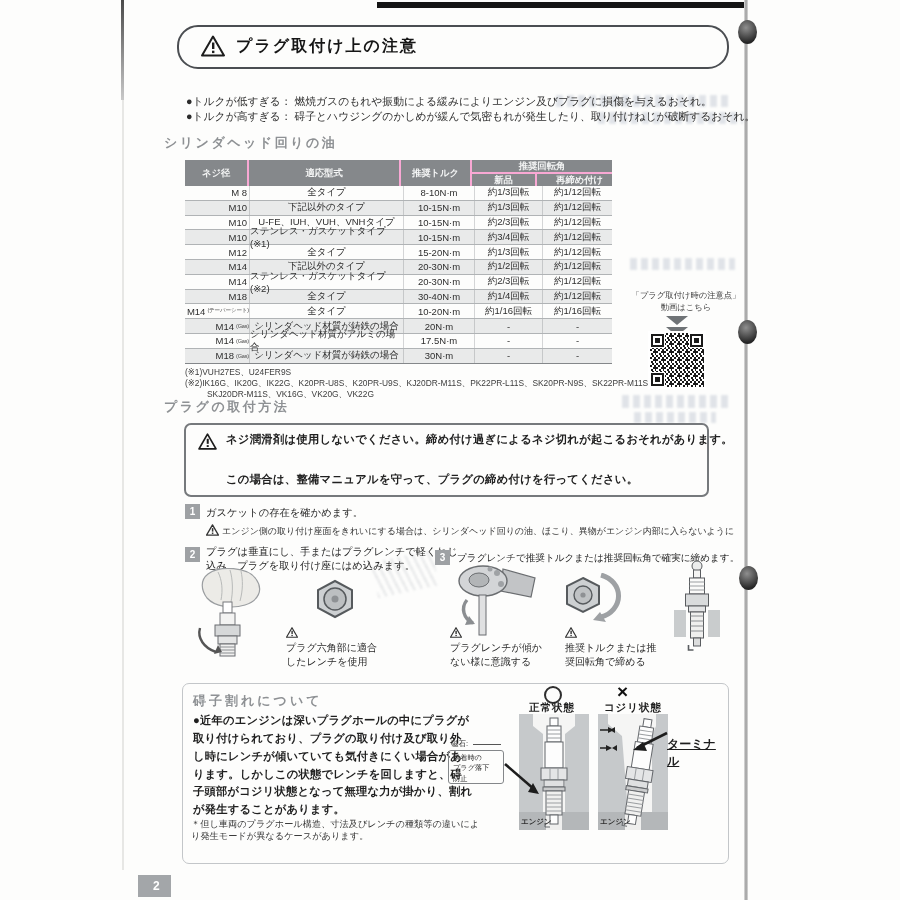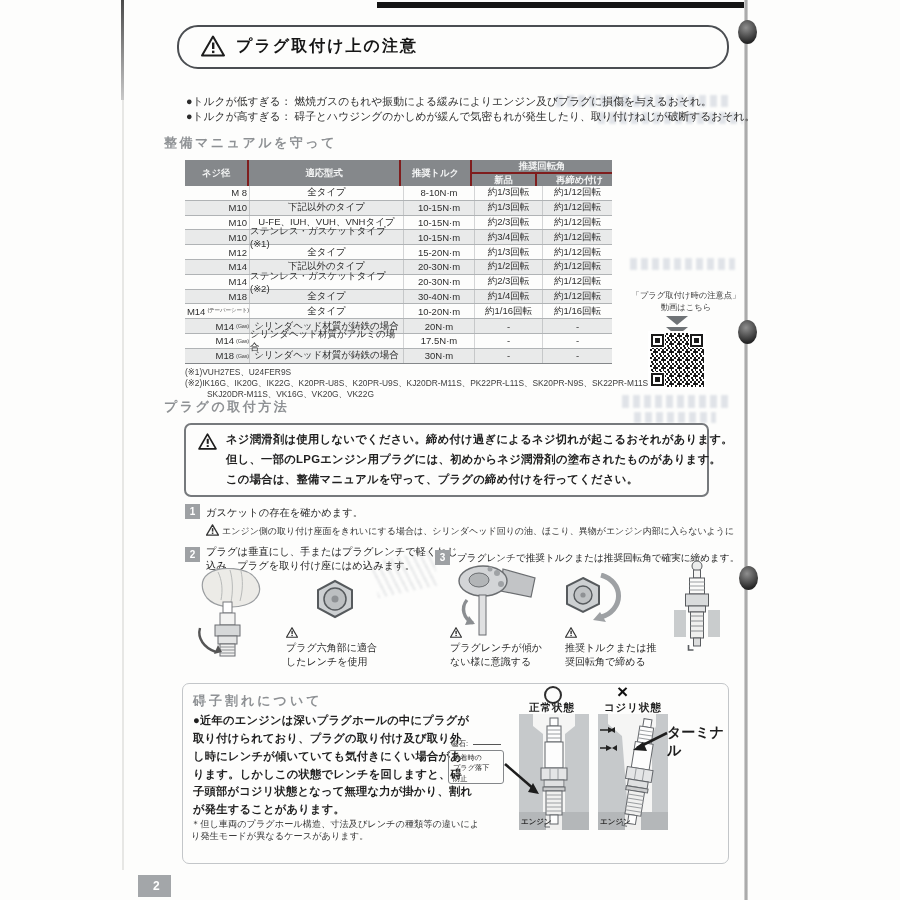--- a/index.html
+++ b/index.html
@@ -18,21 +18,21 @@
   
   .tri{display:inline-block;vertical-align:middle;}
   
   .title-box{left:177px;top:25px;width:548px;height:40px;border:2px solid #4b4e52;border-radius:21px;background:#fdfdfc;}
   .title-text{position:absolute;left:57px;top:9px;font-size:16px;font-weight:bold;letter-spacing:2px;color:#161616;}
   .lead{font-size:12px;font-weight:600;color:#1e1e1e;}
   .bullet{font-size:10.8px;color:#2c2c2c;}
   .sec-head{font-size:13px;font-weight:bold;color:#8e9194;letter-spacing:2.5px;}
   
   .ttable{left:185px;top:160px;width:427px;}
-  .thead{display:flex;height:26px;background:#7f1d1d;font-size:9.3px;font-weight:bold;color:#f4f5f5;}
+  .thead{display:flex;height:26px;background:#f9a8d4;font-size:9.3px;font-weight:bold;color:#f4f5f5;}
   .hcell{background:#85888b;display:flex;align-items:center;justify-content:center;margin-left:2px;}
   .hcell:first-child{margin-left:0;}
   .hgroup{margin-left:2px;display:flex;flex-direction:column;}
   .hgroup .top{background:#85888b;height:12px;display:flex;align-items:center;justify-content:center;}
   .hgroup .bot{display:flex;height:12px;margin-top:2px;}
   .hgroup .bot div{background:#85888b;display:flex;align-items:center;justify-content:center;}
   .trow{display:flex;height:14.8px;border-bottom:1px solid #b0b3b5;font-size:9.5px;color:#2e2e2e;align-items:center;box-sizing:border-box;}
   .trow.alt{background:#e9eaea;}
   .trow:last-child{border-bottom:1.5px solid #84878a;}
   .cell{display:flex;align-items:center;justify-content:center;height:100%;box-sizing:border-box;border-left:1px solid rgba(120,124,127,.3);}
@@ -55,21 +55,21 @@
   .cap{display:flex;gap:3px;font-size:10px;color:#2a2a2a;line-height:1.4;flex-direction:column;}
   
   .bottom-box{left:182px;top:683px;width:545px;height:179px;border:1.5px solid #c3c6c9;border-radius:7px;background:#fdfdfc;}
   .bb-head{position:absolute;left:10px;top:8px;font-size:13px;font-weight:bold;color:#8e9194;letter-spacing:3px;}
   .bb-para{position:absolute;left:10px;top:28px;width:280px;font-size:11.3px;font-weight:600;color:#1f1f1f;line-height:1.58;letter-spacing:.2px;}
   .bb-foot{position:absolute;left:8px;top:134px;width:290px;font-size:9.2px;color:#333;line-height:1.35;}
   .ok-mark{position:absolute;left:361px;top:2px;width:14px;height:14px;border:2px solid #2e2e2e;border-radius:50%;}
   .ng-mark{position:absolute;left:434px;top:-3px;font-size:19px;font-weight:bold;color:#111;}
   .state-label{position:absolute;font-size:10.5px;font-weight:bold;color:#1c1c1c;letter-spacing:1px;text-align:center;}
   .engine-label{position:absolute;font-size:7.5px;font-weight:bold;color:#2f2f2f;}
-  .terminal-label{position:absolute;left:484px;top:40px;font-size:14px;font-weight:bold;color:#1d1d1d;}
+  .terminal-label{position:absolute;left:484px;top:52px;font-size:12px;font-weight:bold;color:#1d1d1d;text-decoration:underline;}
   .magnet-label{position:absolute;left:268px;top:55px;font-size:7.5px;color:#2b2b2b;}
   .magnet-line{position:absolute;left:290px;top:60px;width:28px;height:1px;background:#555;}
   .magnet-box{position:absolute;left:265px;top:66px;width:56px;height:34px;border:1px solid #84878a;border-radius:3px;
               font-size:7.2px;color:#2b2b2b;line-height:1.45;padding:2px 0 0 4px;white-space:pre-line;box-sizing:border-box;}
   .pagenum{left:138px;top:875px;width:33px;height:22px;background:#a3a6a9;color:#fff;font-size:12px;font-weight:bold;
            display:flex;align-items:center;padding-left:15px;box-sizing:border-box;}
 </style>
 </head>
 <body>
 
@@ -96,21 +96,21 @@
       <path d="M12 1.5 L23 20.5 H1 Z" fill="#fdfdfc" stroke="#1d1d1d" stroke-width="2" stroke-linejoin="round"></path>
       <rect x="11" y="7.5" width="2.4" height="6.5" fill="#1d1d1d"></rect>
         <rect x="11" y="15.7" width="2.4" height="2.4" fill="#1d1d1d"></rect>
     </svg>
     <span class="title-text">プラグ取付け上の注意</span>
   </div>
 
   <div class="abs bullet" style="left:186px;top:95px;">●トルクが低すぎる： 燃焼ガスのもれや振動による緩みによりエンジン及びプラグに損傷を与えるおそれ。</div>
   <div class="abs bullet" style="left:186px;top:110px;">●トルクが高すぎる： 碍子とハウジングのかしめが緩んで気密もれが発生したり、取り付けねじが破断するおそれ。</div>
 
-  <div class="abs sec-head" style="left:164px;top:134px;">整備マニュアルを守って</div>
+  <div class="abs sec-head" style="left:164px;top:134px;">シリンダヘッド回りの油</div>
 
   <div class="abs ttable">
     <div class="thead">
       <div class="hcell w-size">ネジ径</div>
       <div class="hcell w-type">適応型式</div>
       <div class="hcell w-torque">推奨トルク</div>
       <div class="hgroup" style="width:140px;">
         <div class="top">推奨回転角</div>
         <div class="bot">
           <div style="width:68px;">新品</div>
@@ -289,21 +289,20 @@
 
   <div class="abs sec-head" style="left:164px;top:398px;">プラグの取付方法</div>
 
   <div class="abs caution-box">
     <svg class="tri" style="position:absolute;left:12px;top:8px;width:19px;height:17px;" viewBox="0 0 24 22">
       <path d="M12 1.5 L23 20.5 H1 Z" fill="#fdfdfc" stroke="#1d1d1d" stroke-width="2.2" stroke-linejoin="round"></path>
       <rect x="11" y="7.5" width="2.6" height="6.5" fill="#1d1d1d"></rect>
         <rect x="11" y="15.7" width="2.6" height="2.4" fill="#1d1d1d"></rect>
     </svg>
     <div class="caution-line" style="top:7px;">ネジ潤滑剤は使用しないでください。締め付け過ぎによるネジ切れが起こるおそれがあります。</div>
-    <div class="caution-line" style="top:27px;">但し、一部のLPGエンジン用プラグには、初めからネジ潤滑剤の塗布されたものがあります。</div>
     <div class="caution-line" style="top:47px;">この場合は、整備マニュアルを守って、プラグの締め付けを行ってください。</div>
   </div>
 
   <div class="abs badge" style="left:185px;top:504px;">1</div>
   <div class="abs step-text" style="left:206px;top:506px;">ガスケットの存在を確かめます。</div>
   <svg class="tri abs" style="left:206px;top:524px;width:13px;height:12px;" viewBox="0 0 24 22">
     <path d="M12 1.5 L23 20.5 H1 Z" fill="#fdfdfc" stroke="#333" stroke-width="2.4" stroke-linejoin="round"></path>
     <rect x="10.8" y="7.5" width="2.8" height="6.5" fill="#333"></rect>
       <rect x="10.8" y="15.7" width="2.8" height="2.6" fill="#333"></rect>
   </svg>

